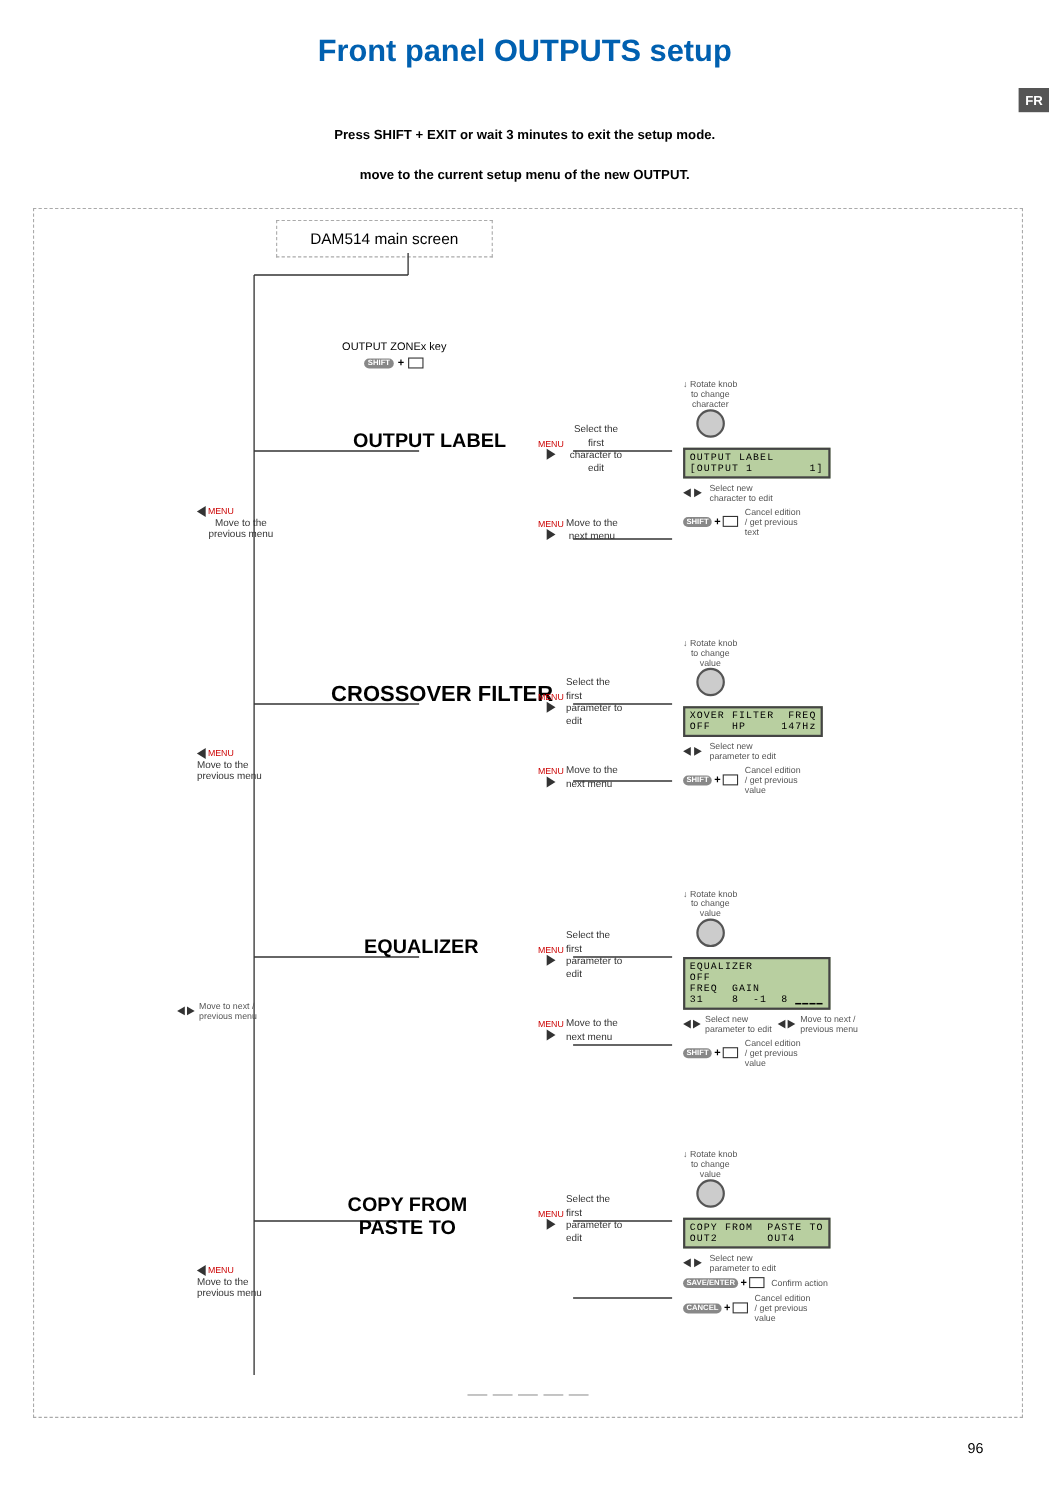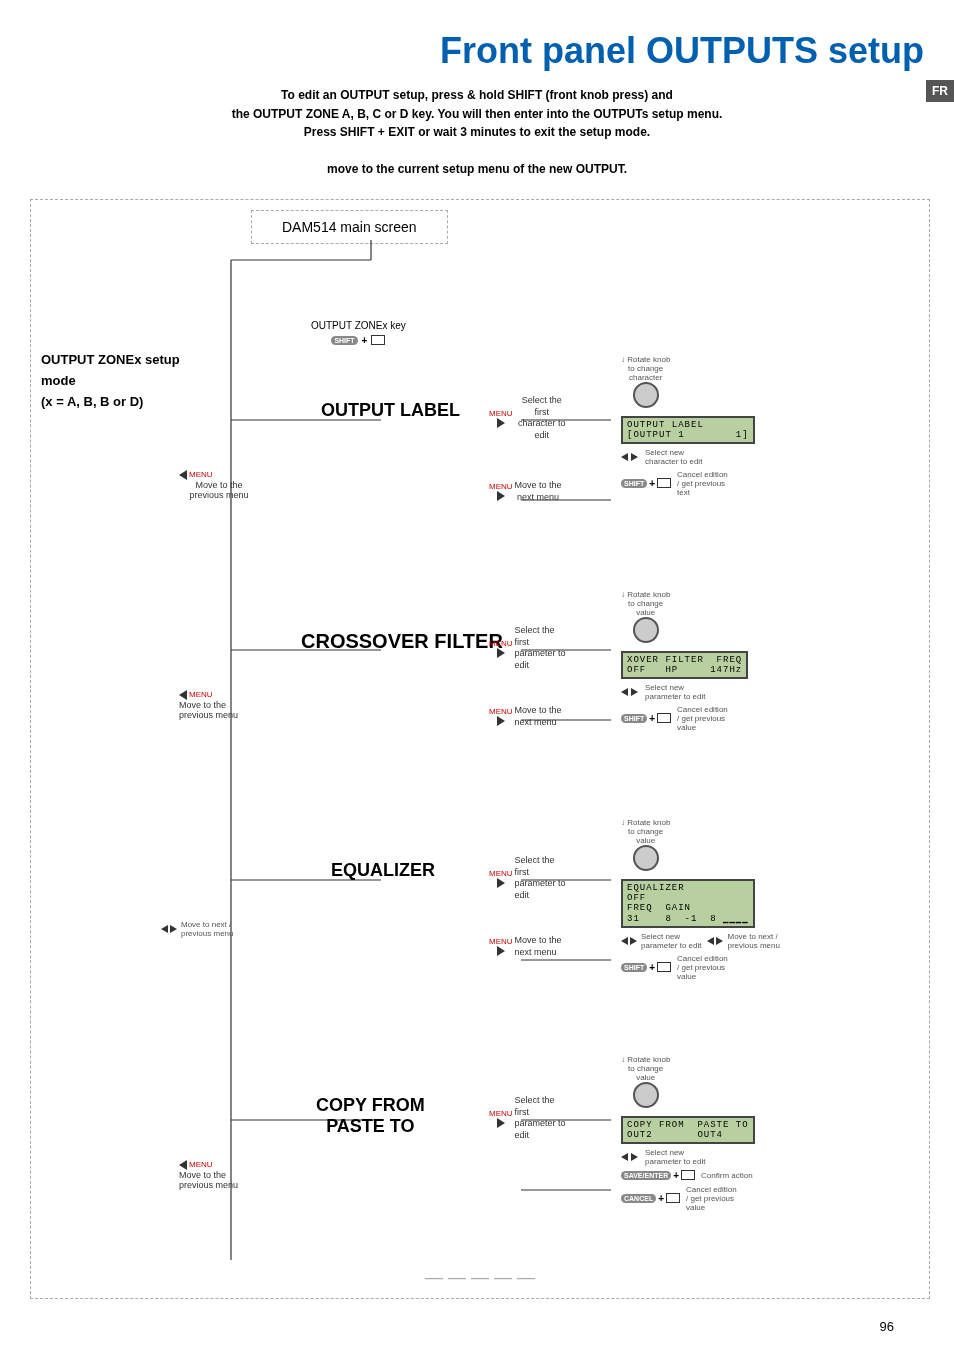--- a/index.html
+++ b/index.html
@@ -29,22 +29,22 @@
       color: #fff;
       font-size: 12px;
       font-weight: bold;
       padding: 4px 6px;
       width: 28px;
       text-align: center;
     }
 
     
     .page-title {
-      text-align: right;
-      font-size: 36px;
+      text-align: center;
+      font-size: 28px;
       font-weight: bold;
       color: #0060b0;
       margin-bottom: 14px;
       margin-top: 10px;
     }
 
     .intro-text {
       text-align: center;
       font-size: 12px;
       color: #000;
@@ -105,36 +105,33 @@
 </head>
 <body>
 
 <div class="page-container">
 
   <div class="fr-badge">FR</div>
 
   <h1 class="page-title">Front panel OUTPUTS setup</h1>
 
   <div class="intro-text">
-    <strong>To edit an OUTPUT setup, press &amp; hold SHIFT (front knob press) and</strong><br>
-    <strong>the OUTPUT ZONE A, B, C or D key. You will then enter into the OUTPUTs setup menu.</strong><br>
+    <br>
+    <br>
     <strong>Press SHIFT + EXIT or wait 3 minutes to exit the setup mode.</strong><br>
     <br>
     <strong>move to the current setup menu of the new OUTPUT.</strong>
   </div>
 
   <div style="border:1.5px dashed #aaa; margin:0 auto; width:900px; min-height:1100px; position:relative; padding:10px;">
 
     <div style="position:absolute; left:220px; top:10px; border:1.5px dashed #aaa; padding:8px 30px; font-size:14px; text-align:center;">
       <span>DAM514 main screen</span>
     </div>
 
-    <div style="position:absolute; left:10px; top:150px; font-size:13px; font-weight:bold; line-height:1.6;">
-      OUTPUT ZONEx setup<br>mode<br>(x = A, B, B or D)
-    </div>
 
     <div style="position:absolute; left:280px; top:120px; font-size:11px; text-align:right;">
       <div style="font-size:10px; margin-bottom:4px;">OUTPUT ZONEx key</div>
       <div style="display:flex; align-items:center; gap:4px; justify-content:center;">
         <span class="shift-box">SHIFT</span>
         <span class="plus-sign">+</span>
         <span class="rect-btn"></span>
       </div>
     </div>
 

